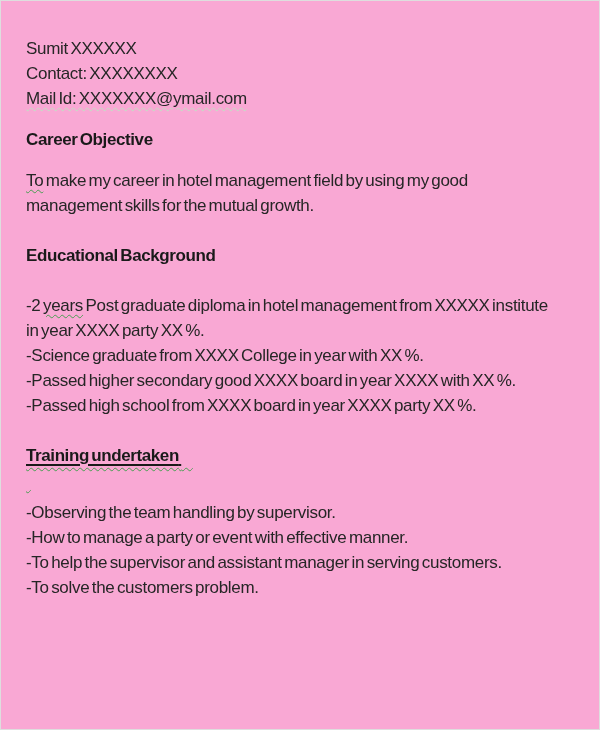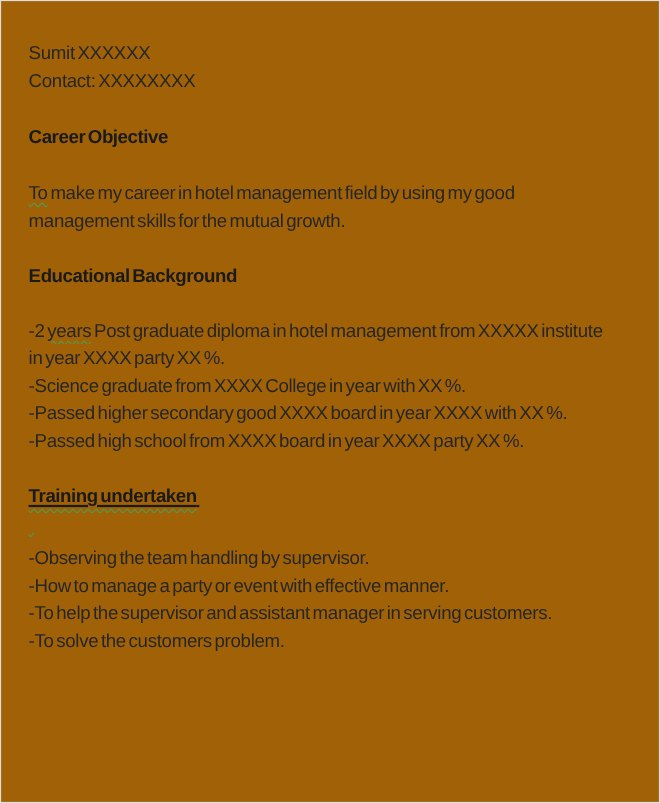--- a/index.html
+++ b/index.html
@@ -4,21 +4,21 @@
 <style>
   html, body {
     margin: 0;
     padding: 0;
     background: #ffffff;
   }
   .page {
     width: 600px;
     height: 730px;
     box-sizing: border-box;
-    background: #a16207;
+    background: #f9a8d4;
     border: 1px solid #dedede;
     font-family: "Liberation Sans", sans-serif;
     font-size: 17px;
     color: #262626;
     letter-spacing: -0.3px;
     word-spacing: -2px;
     overflow: hidden;
   }
   .content {
     padding: 35px 28px 0 25px;
@@ -26,21 +26,21 @@
   .line {
     line-height: 25px;
     min-height: 25px;
     white-space: nowrap;
   }
   .heading {
     font-weight: 700;
     color: #1a1a1a;
     letter-spacing: -0.4px;
   }
-  .mt-head   { margin-top: 26px; }
+  .mt-head   { margin-top: 16px; }
   .mt-block  { margin-top: 25px; }
   .mt-intro  { margin-top: 7px; }
   .empty-line { height: 25px; line-height: 25px; }
 
   
   .sq {
     text-decoration-line: underline;
     text-decoration-style: wavy;
     text-decoration-color: #4a9e52;
     text-decoration-thickness: 1px;
@@ -73,20 +73,21 @@
 </style>
 </head>
 <body>
 
 <div class="page">
   <div class="content">
 
     <div>
       <div class="line">Sumit XXXXXX</div>
       <div class="line">Contact: XXXXXXXX</div>
+      <div class="line"><span class="sq-faint">Mail Id: XXXXXXX@ymail.com</span></div>
     </div>
 
     <div class="line heading mt-head">Career Objective</div>
     <div class="mt-head">
       <div class="line"><span class="sq">To</span> <span>make my career in hotel management field by using my good</span></div>
       <div class="line">management skills for the mutual growth.</div>
     </div>
 
     <div class="line heading mt-block">Educational Background</div>
     <div class="mt-block">

